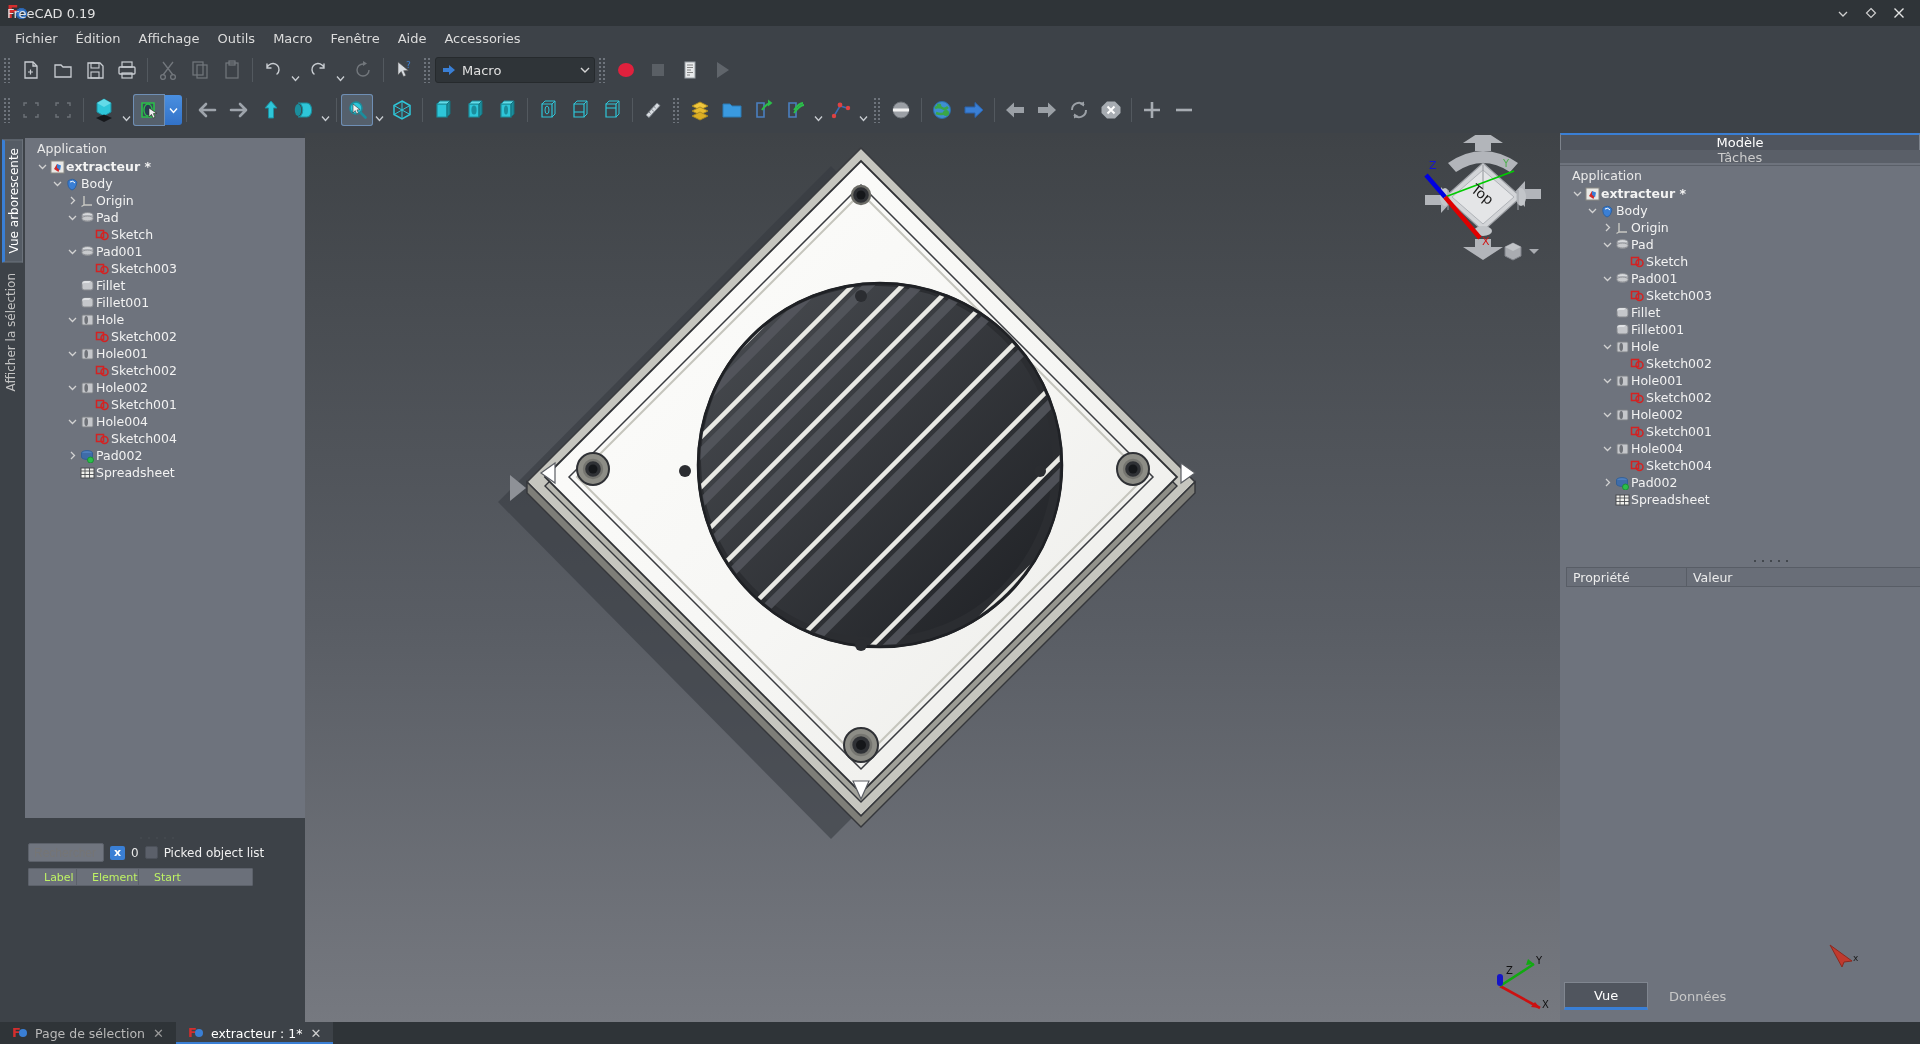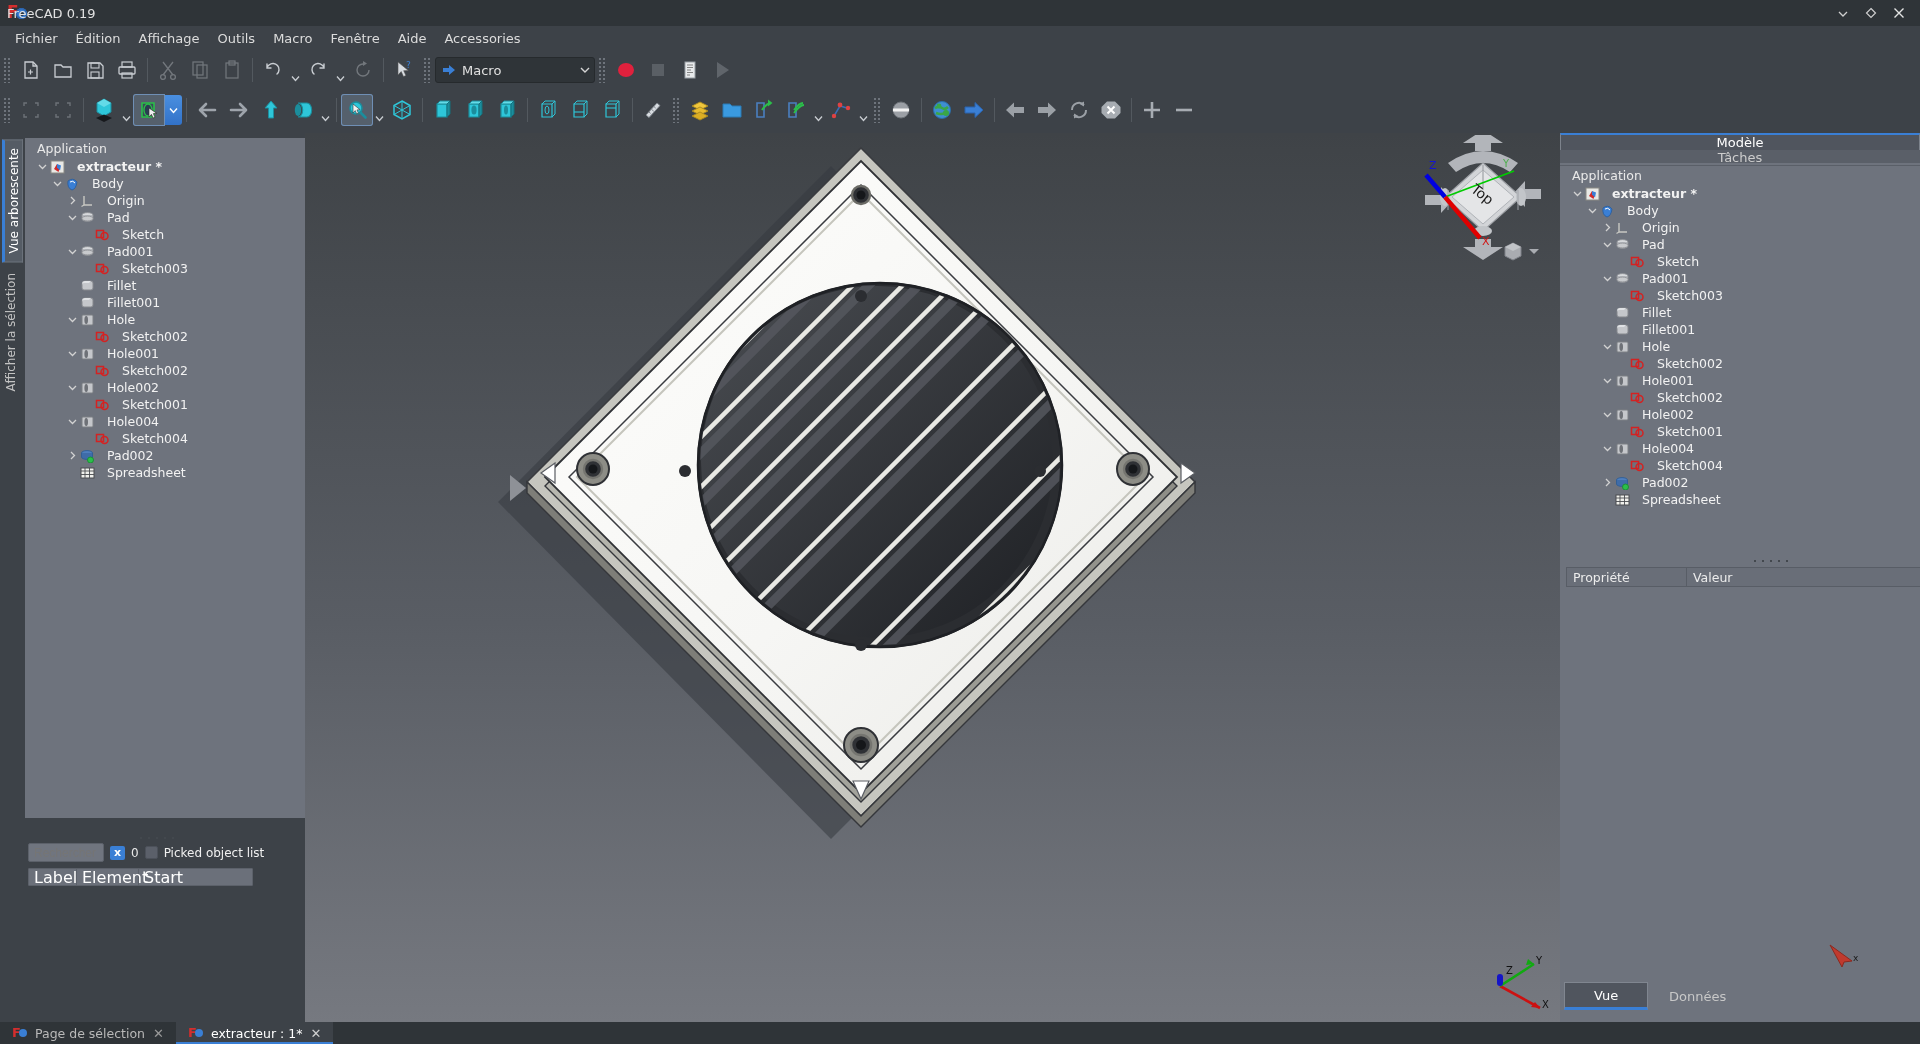--- a/index.html
+++ b/index.html
@@ -118,21 +118,21 @@
   .tree-head {
     font-size: 12.5px; color: #e9e9e9; padding: 3px 0 2px 12px;
   }
   .tree { padding-left: 2px; font-size: 12.5px; }
   .trow {
     display: flex; align-items: center; height: 17px; padding-left: 2px;
     white-space: nowrap; cursor: default;
   }
   .tcaret { width: 14px; display: flex; justify-content: center; align-items: center; cursor: pointer; }
   .tcaret svg { display: block; }
-  .tlabel { color: #f2f2f2; margin-left: 11px; font-size: 12.5px; }
+  .tlabel { color: #f2f2f2; margin-left: 0; font-size: 12.5px; }
   .ticon { width: 17px; height: 15px; display: flex; align-items: center; justify-content: center; }
   .ticon svg { display: block; }
 
   
   .pickpanel { position: absolute; left: 28px; top: 832px; width: 260px; height: 60px; }
   .dotgrip {
     width: 42px; height: 8px; margin: 0 auto 3px auto;
     background-image: radial-gradient(circle, #43484e 1.3px, transparent 1.5px);
     background-size: 8px 8px; background-position: 0 2px;
   }
@@ -150,22 +150,22 @@
   .small-box {
     width: 13px; height: 13px; background: #5b606a; border: 1px solid #4c515a; border-radius: 2px;
     cursor: pointer;
   }
   .pick-label { font-size: 12px; color: #f0f0f0; }
   .colhdrs {
     margin-top: 6px; display: flex; height: 18px; border: 1px solid #5c616a; width: 225px;
     background: #6b707a; border-radius: 1px;
   }
   .colhdr {
-    border-right: 1px solid #5c616a; font-size: 16px; color: #ffffff;
-    padding: 1px 5px; display: flex; align-items: center;
+    border-right: 1px solid #5c616a; font-size: 11px; color: #bef264;
+    padding: 1px 15px; display: flex; align-items: center;
   }
   .colhdr:last-child { border-right: none; flex: 1; }
 
   
   .view3d {
     position: absolute; left: 305px; top: 133px; width: 1255px; height: 889px;
     background: linear-gradient(#3f4347 0%, #595d64 55%, #74777e 100%);
     overflow: hidden;
   }
 

